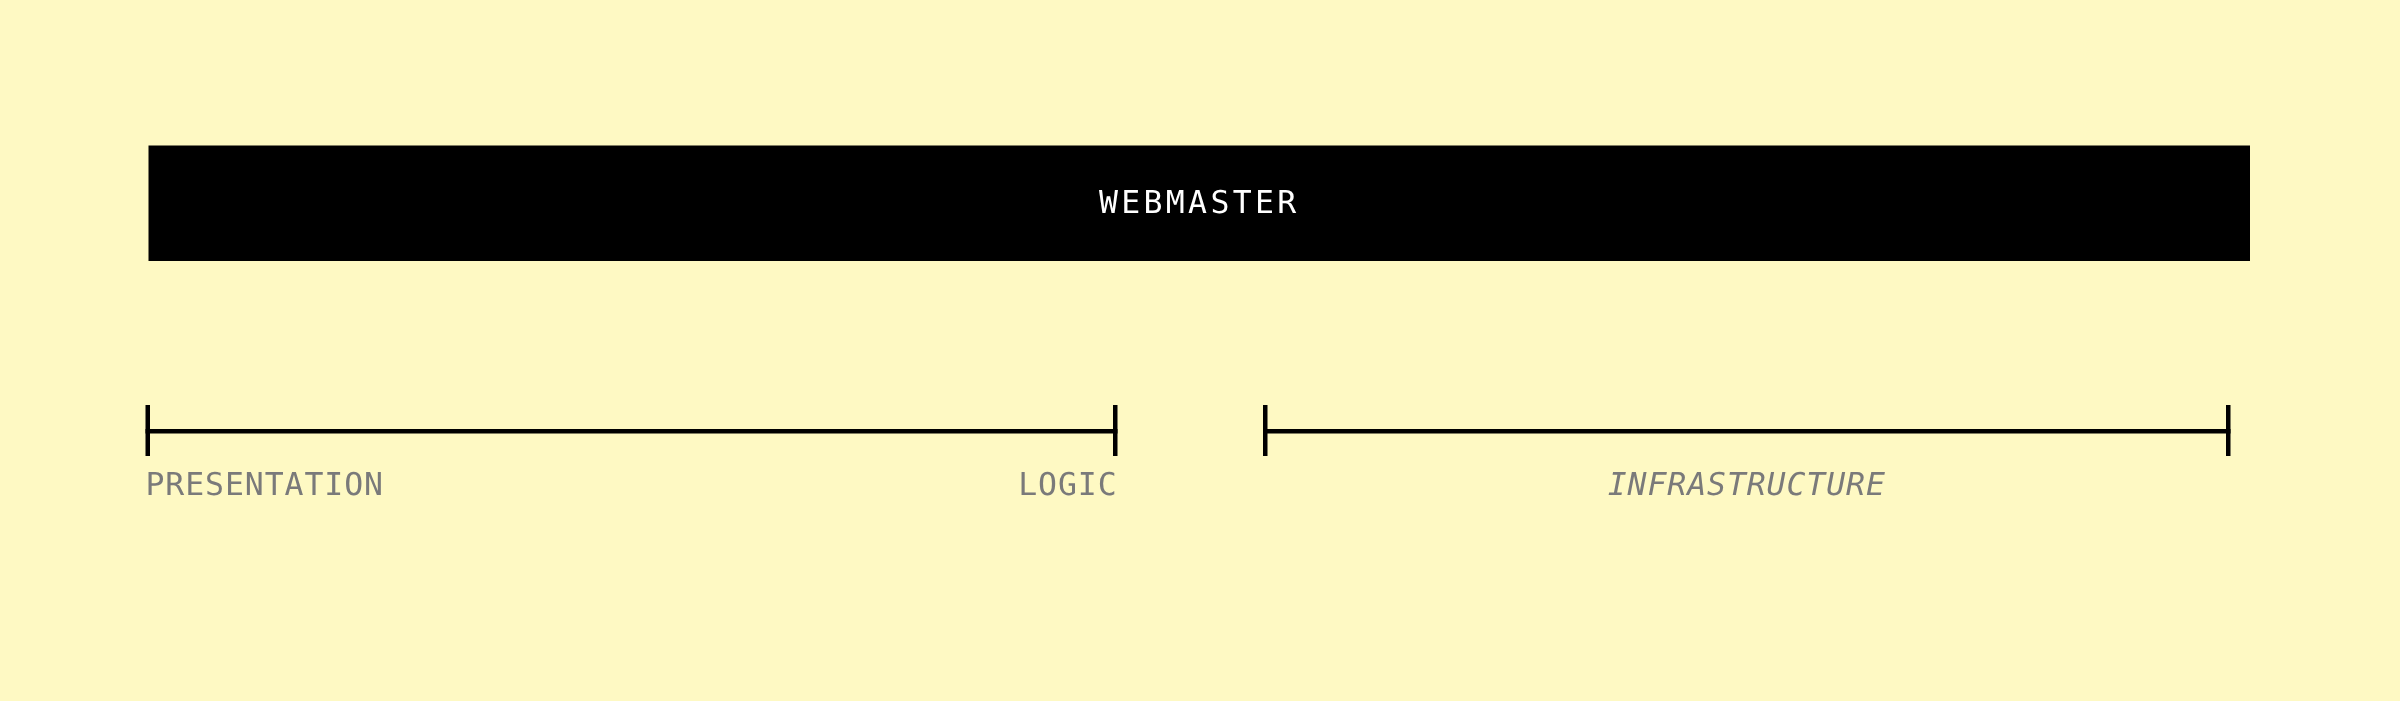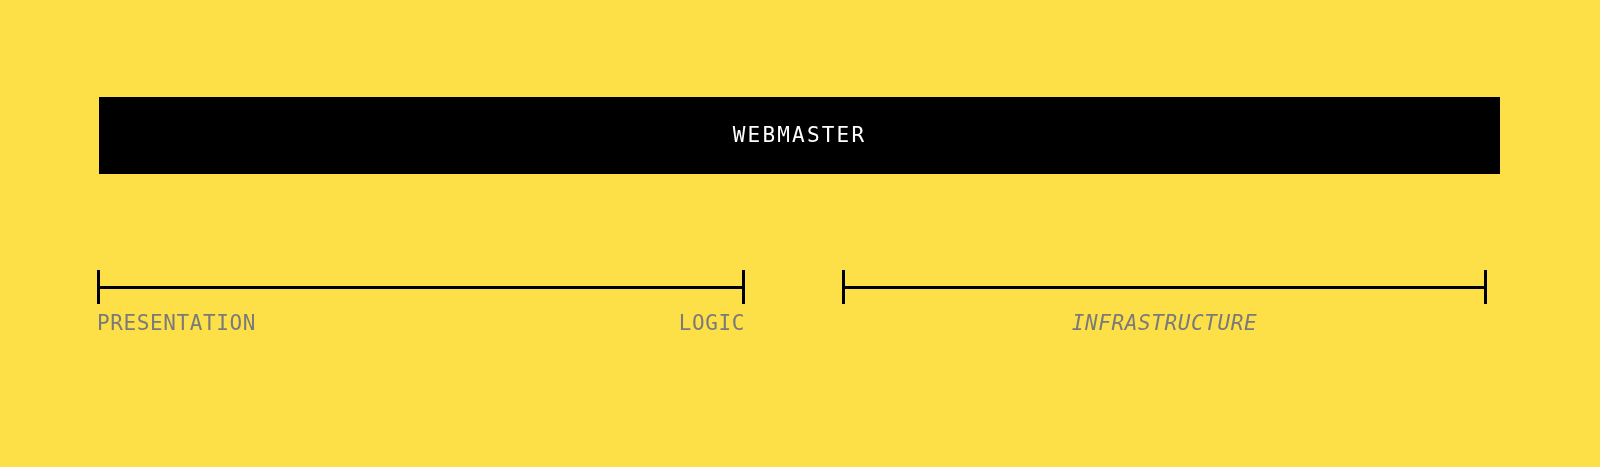--- a/index.html
+++ b/index.html
@@ -13,21 +13,21 @@
     height: 467px;
     overflow: hidden;
     font-family: "DejaVu Sans Mono", "Liberation Mono", monospace;
     -webkit-font-smoothing: antialiased;
   }
 
   .canvas {
     position: relative;
     width: 1600px;
     height: 467px;
-    background: #fde047;
+    background: #fef9c3;
   }
 
   
   .title-bar {
     position: absolute;
     left: 99px;
     top: 97px;
     width: 1401px;
     height: 77px;
     background: #000000;

